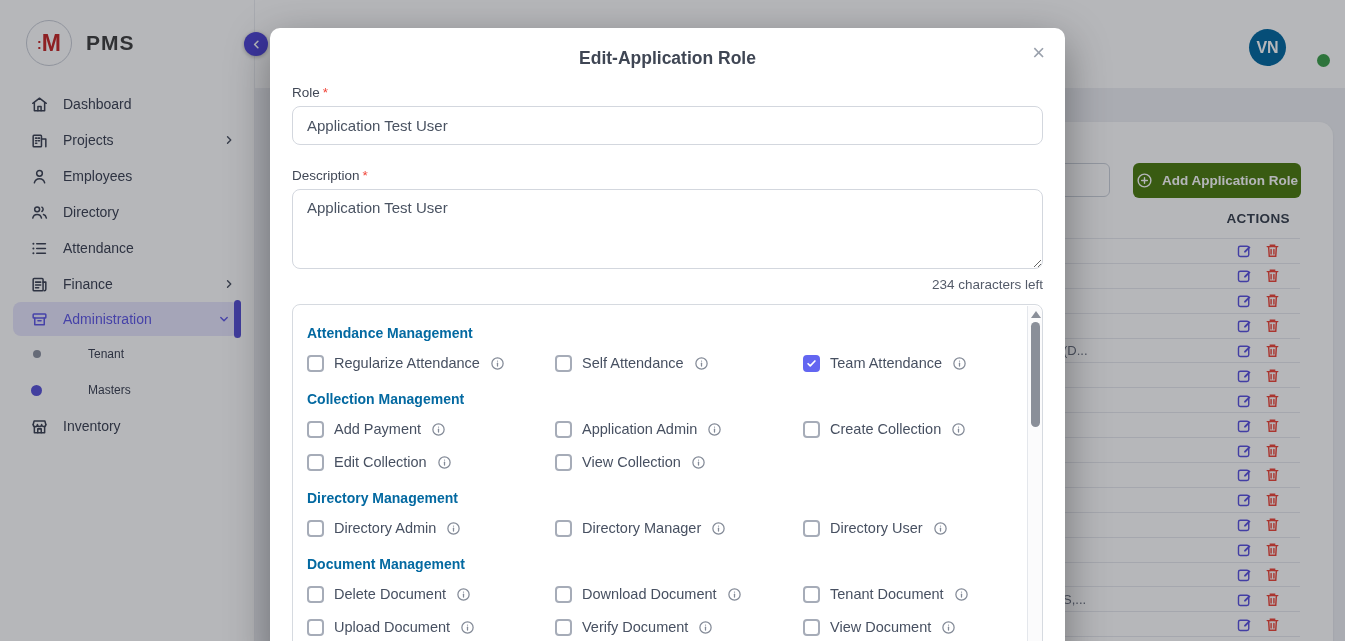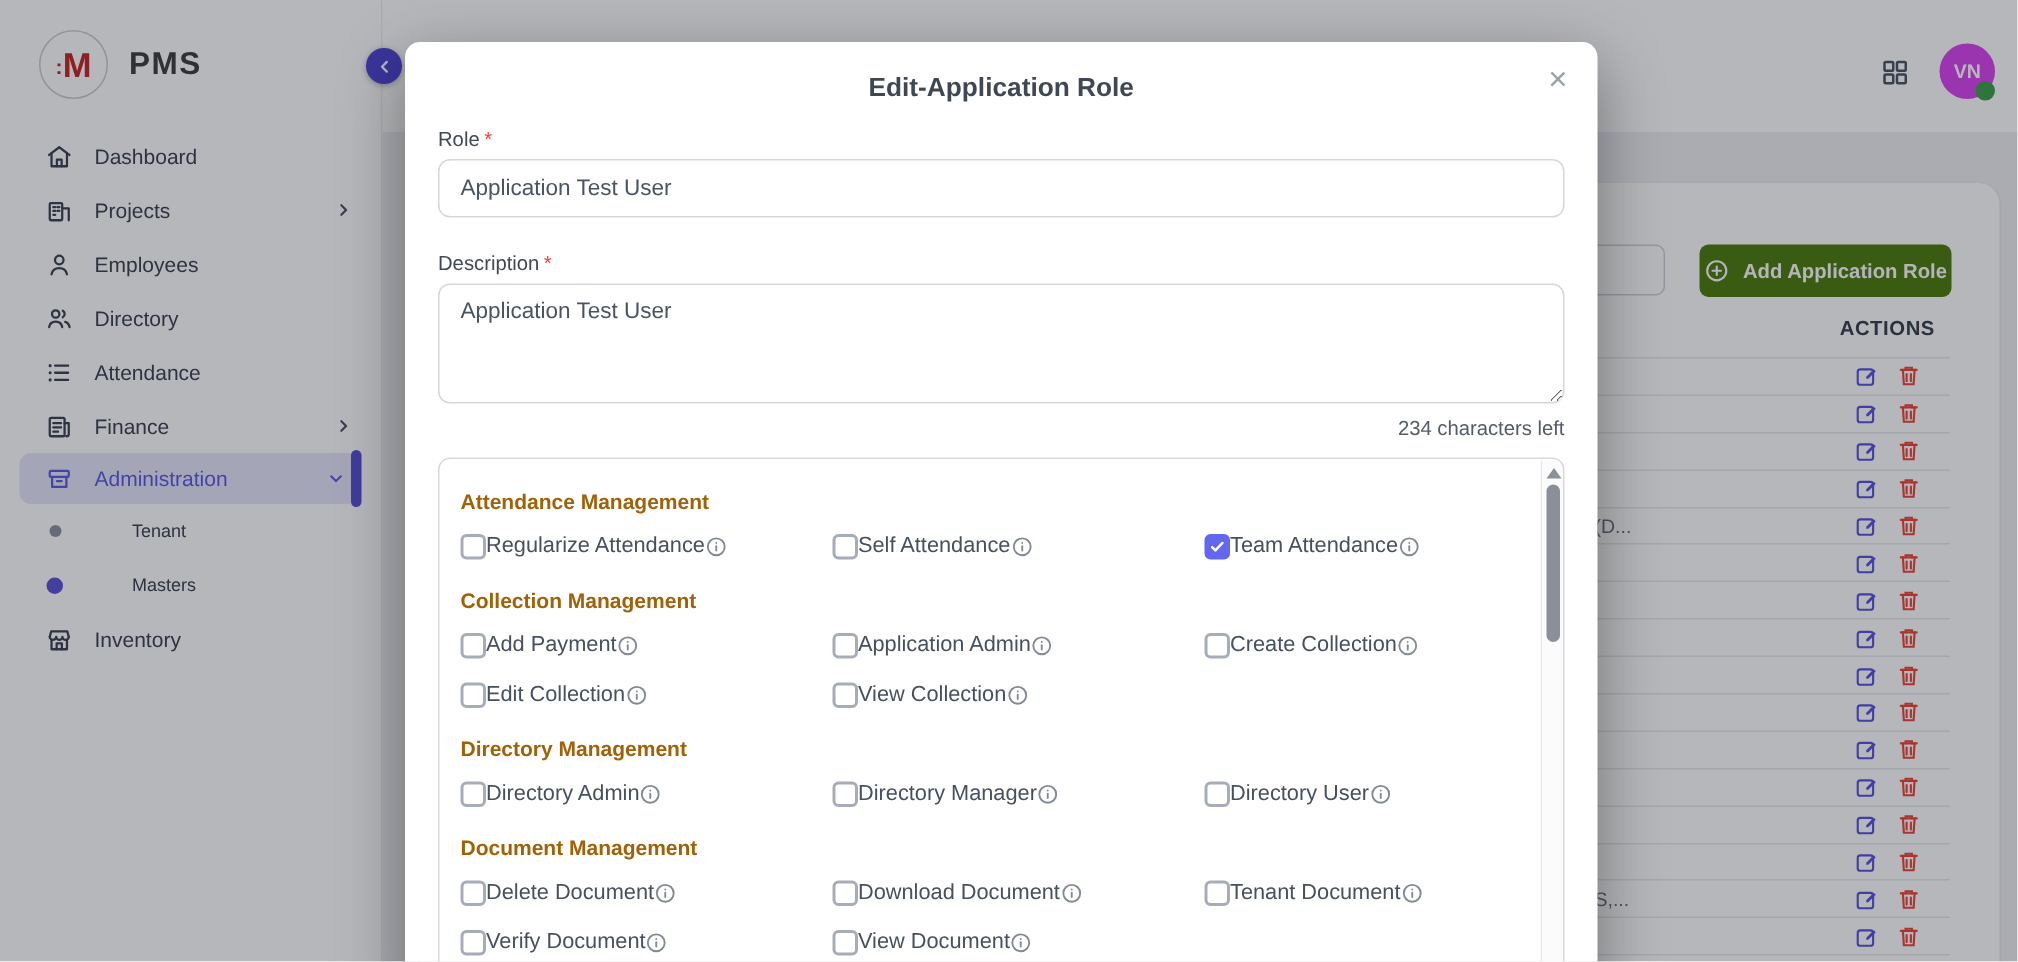--- a/index.html
+++ b/index.html
@@ -33,21 +33,21 @@
   .active-bar { position:absolute; right:-2px; width:7px; height:38px; top:-2px; background:#564fd4; border-radius:4px; }
   .sub-item { height:36px; display:flex; align-items:center; padding-left:88px; font-size:12px; color:#3d4354; position:relative; cursor:pointer; }
   .sub-bullet { position:absolute; left:33px; border-radius:50%; }
   .sub-bullet.gray { width:8px; height:8px; background:#8d93a1; }
   .sub-bullet.indigo { width:11px; height:11px; background:#5a54d8; left:31px; }
 
   
   .topbar { position:absolute; left:255px; top:0; right:0; height:88px; background:#ffffff; }
   .collapse-btn { position:absolute; left:244px; top:32px; width:24px; height:24px; border-radius:50%; background:#4f46d6; color:#fff; display:flex; align-items:center; justify-content:center; box-shadow:0 1px 4px rgba(0,0,0,.3); z-index:5; cursor:pointer; }
   .grid-btn { position:absolute; left:1253px; top:38px; width:20px; height:20px; color:#4b5563; cursor:pointer; }
-  .avatar { position:absolute; left:1293px; top:29px; width:37px; height:37px; border-radius:50%; background:#d946ef; color:#fff; font-size:13px; font-weight:bold; display:flex; align-items:center; justify-content:center; cursor:pointer; }
+  .avatar { position:absolute; left:1249px; top:29px; width:37px; height:37px; border-radius:50%; background:#0369a1; color:#fff; font-size:16px; font-weight:bold; display:flex; align-items:center; justify-content:center; cursor:pointer; }
   .avatar-dot { position:absolute; left:1317px; top:54px; width:13px; height:13px; border-radius:50%; background:#3da04b; }
 
   
   .card { position:absolute; left:280px; top:122px; right:12px; height:560px; background:#ffffff; border-radius:14px; box-shadow:0 1px 3px rgba(16,24,40,.08); }
   .search-input { position:absolute; left:850px; top:163px; width:260px; height:34px; border:1px solid #ccd1da; border-radius:6px; background:#fff; font-size:14px; padding:0 10px; color:#4a5160; }
   .add-btn { position:absolute; left:1133px; top:163px; width:168px; height:35px; border:none; border-radius:6px; background:#4d7c0f; color:#fdfdfe; font-size:13.5px; font-weight:bold; font-family:"Liberation Sans",sans-serif; display:flex; align-items:center; justify-content:center; gap:9px; cursor:pointer; }
   .add-btn .plus-ic { width:17px; height:17px; }
   .actions-header { position:absolute; left:1150px; top:211px; width:140px; text-align:right; font-size:13.5px; font-weight:bold; color:#39414f; letter-spacing:.4px; }
   .rows { position:absolute; left:900px; top:238px; width:400px; border-top:1px solid #e7e9ee; }
   .t-row { height:24.9px; display:flex; align-items:center; justify-content:flex-end; border-bottom:1px solid #e7e9ee; padding-right:19px; gap:11px; }
@@ -63,23 +63,23 @@
   .modal { position:absolute; left:270px; top:28px; width:795px; height:640px; background:#ffffff; border-radius:10px; box-shadow:0 14px 44px rgba(0,0,0,.38); z-index:50; padding:0 22px; overflow:hidden; }
   .modal-title { text-align:center; font-size:17.5px; font-weight:bold; color:#3f4654; margin:20px 0 16px; }
   .modal-close { position:absolute; right:16px; top:10px; font-size:22px; color:#9aa1ac; background:none; border:none; cursor:pointer; font-family:"Liberation Sans",sans-serif; line-height:1; padding:4px; }
   .field-label { font-size:13.5px; color:#414856; margin-bottom:6px; }
   .req { color:#f04438; margin-left:3px; }
   .text-input { width:100%; height:39px; border:1px solid #d3d7de; border-radius:8px; font-size:15px; color:#4a5362; padding:0 14px; font-family:"Liberation Sans",sans-serif; }
   .textarea { width:100%; height:80px; border:1px solid #d3d7de; border-radius:8px; font-size:15px; color:#4a5362; padding:9px 14px; resize:vertical; font-family:"Liberation Sans",sans-serif; margin-bottom:2px; }
   .role-wrap { margin-bottom:23px; }
   .counter { text-align:right; font-size:13.5px; color:#545b69; margin:2px 0 12px; }
   .perm-box { position:relative; border:1px solid #d6dae0; border-radius:8px; height:356px; padding:12px 30px 12px 14px; overflow:hidden; }
-  .perm-section-title { font-size:14px; font-weight:bold; color:#a16207; margin:8px 0 12px; }
+  .perm-section-title { font-size:14px; font-weight:bold; color:#0369a1; margin:8px 0 12px; }
   .perm-grid { display:grid; grid-template-columns:248px 248px 1fr; row-gap:13px; margin-bottom:18px; }
-  .perm-item { display:flex; align-items:center; height:20px; }
+  .perm-item { display:flex; align-items:center; gap:10px; height:20px; }
   .cb { width:17px; height:17px; border:2px solid #a6acb8; border-radius:4px; background:#fff; flex:0 0 17px; cursor:pointer; display:flex; align-items:center; justify-content:center; }
   .cb.checked { background:#6366f1; border-color:#6366f1; }
   .cb.checked svg { width:11px; height:11px; color:#fff; }
   .perm-label { font-size:14.5px; color:#475061; }
   .info-ic { width:15px; height:15px; color:#838a97; flex:0 0 15px; }
   
   .perm-scroll { position:absolute; right:0; top:1px; bottom:1px; width:15px; border-left:1px solid #e4e7ec; background:#fbfbfc; border-radius:0 7px 7px 0; }
   .scroll-arrow { position:absolute; left:3px; width:0; height:0; border-left:5px solid transparent; border-right:5px solid transparent; }
   .scroll-arrow.up { top:5px; border-bottom:7px solid #8a8f99; }
   .scroll-arrow.down { bottom:5px; border-top:7px solid #8a8f99; }
@@ -704,20 +704,31 @@
     <span class="info-ic">
       <svg viewBox="0 0 24 24" fill="none" stroke="currentColor" stroke-width="2" stroke-linecap="round">
                   <circle cx="12" cy="12" r="9"></circle>
                   <path d="M12 8h.01"></path>
                   <path d="M12 11.5V16"></path>
                 </svg>
     </span>
   </label>
             <label class="perm-item">
     <span class="cb"></span>
+    <span class="perm-label">Upload Document</span>
+    <span class="info-ic">
+      <svg viewBox="0 0 24 24" fill="none" stroke="currentColor" stroke-width="2" stroke-linecap="round">
+                  <circle cx="12" cy="12" r="9"></circle>
+                  <path d="M12 8h.01"></path>
+                  <path d="M12 11.5V16"></path>
+                </svg>
+    </span>
+  </label>
+            <label class="perm-item">
+    <span class="cb"></span>
     <span class="perm-label">Verify Document</span>
     <span class="info-ic">
       <svg viewBox="0 0 24 24" fill="none" stroke="currentColor" stroke-width="2" stroke-linecap="round">
                   <circle cx="12" cy="12" r="9"></circle>
                   <path d="M12 8h.01"></path>
                   <path d="M12 11.5V16"></path>
                 </svg>
     </span>
   </label>
             <label class="perm-item">

